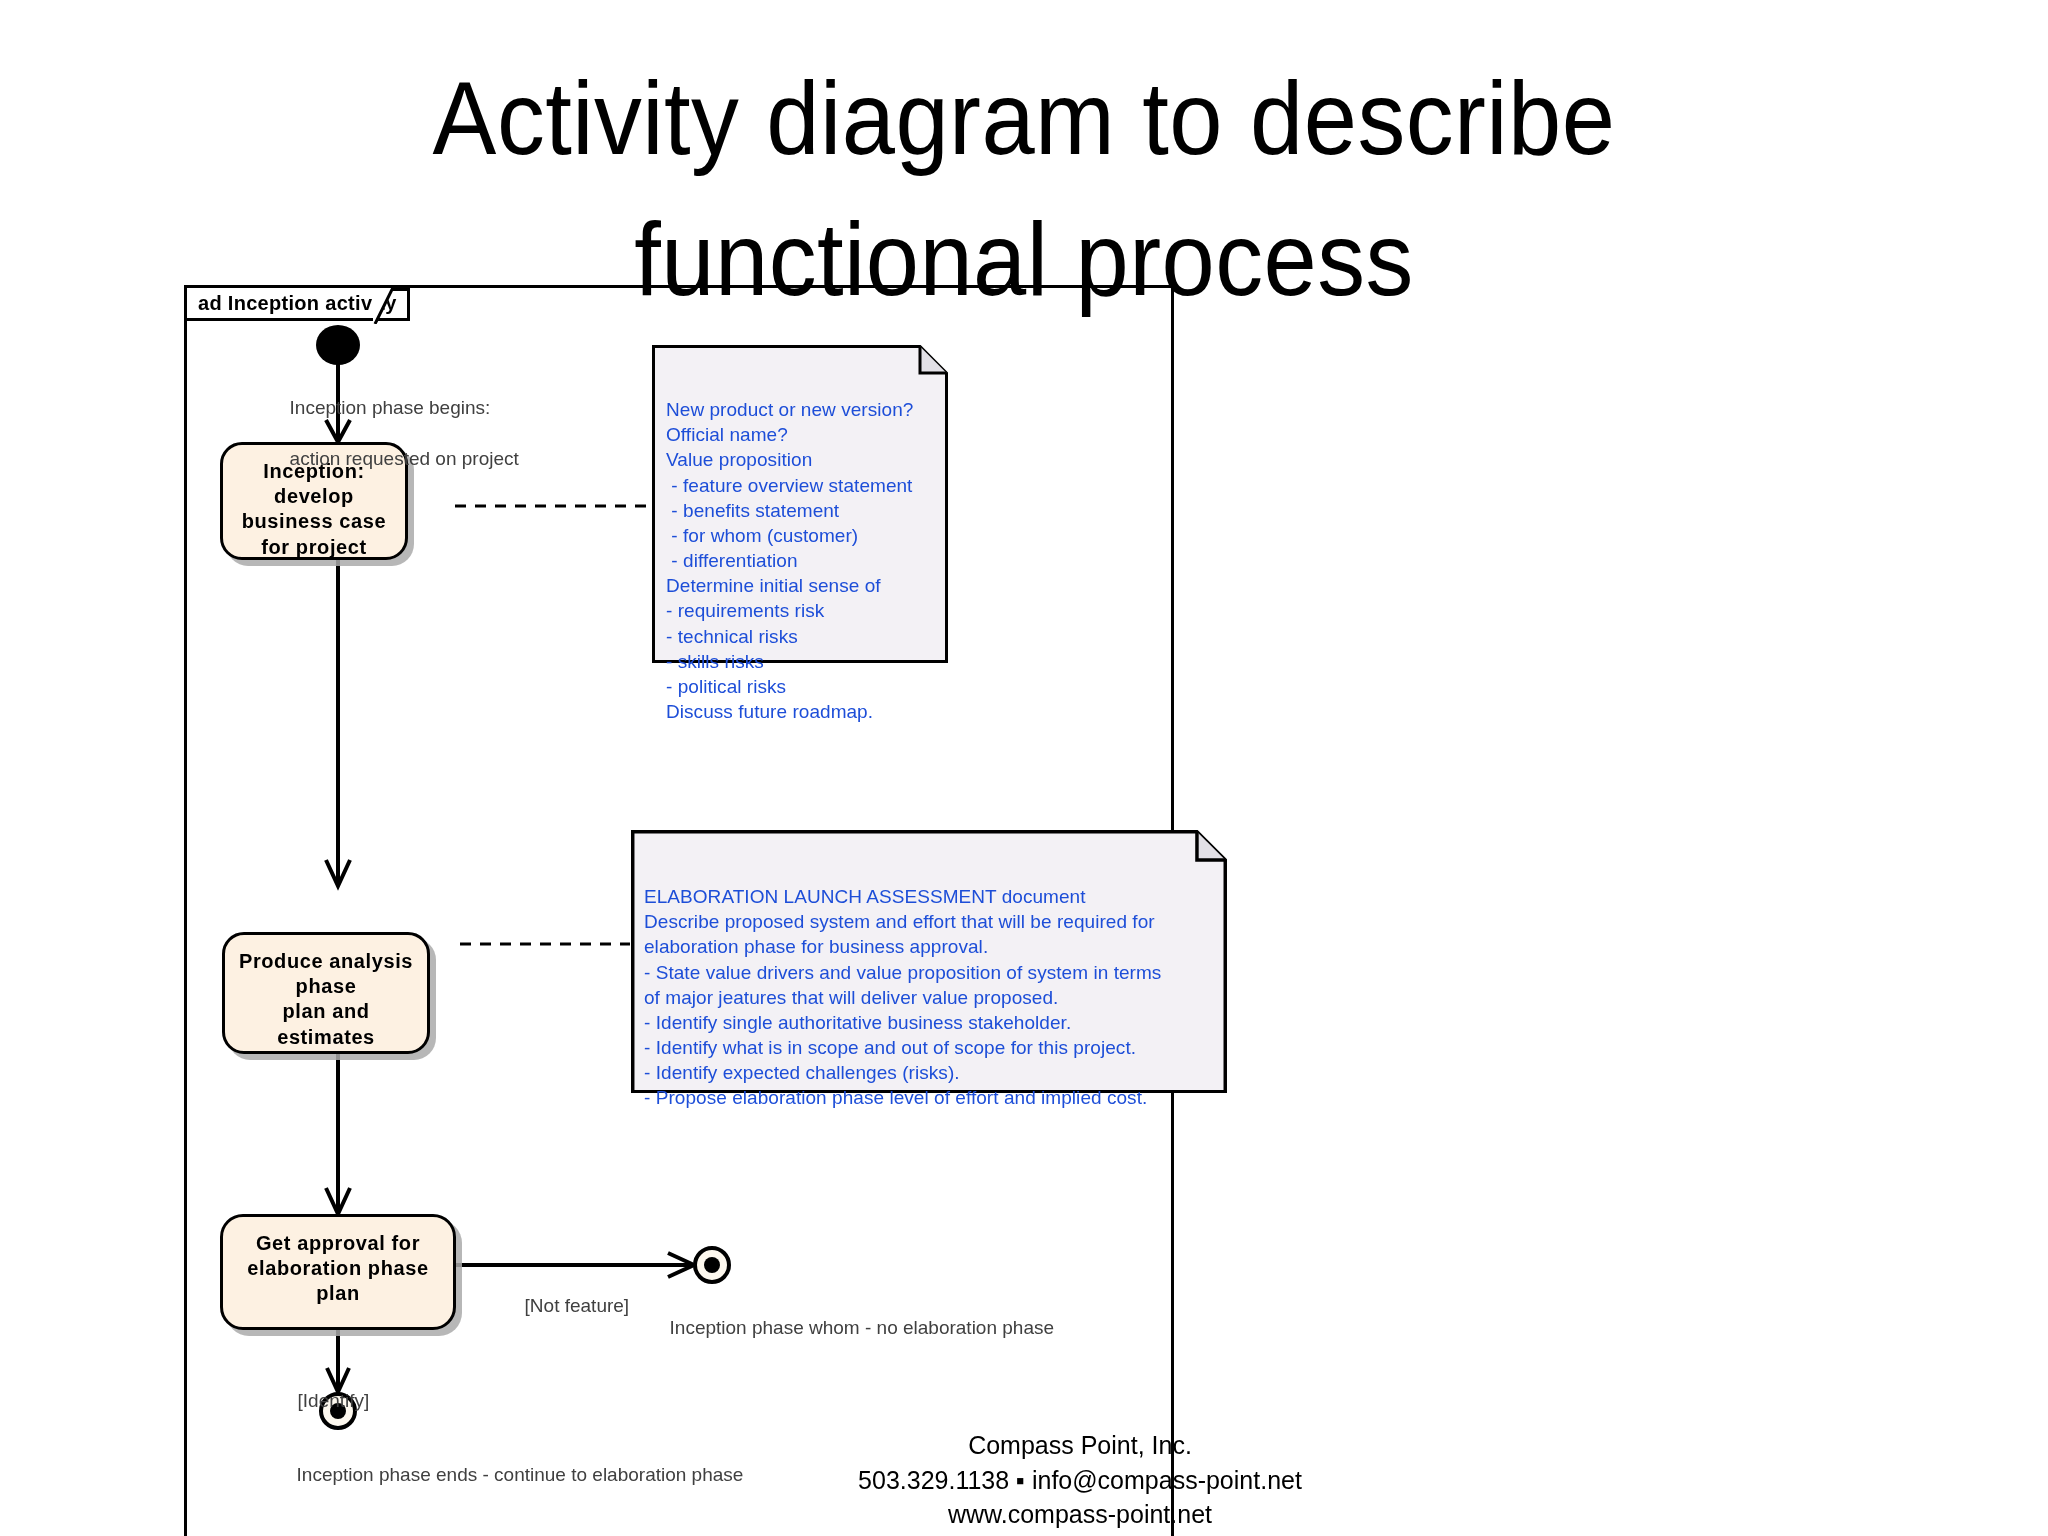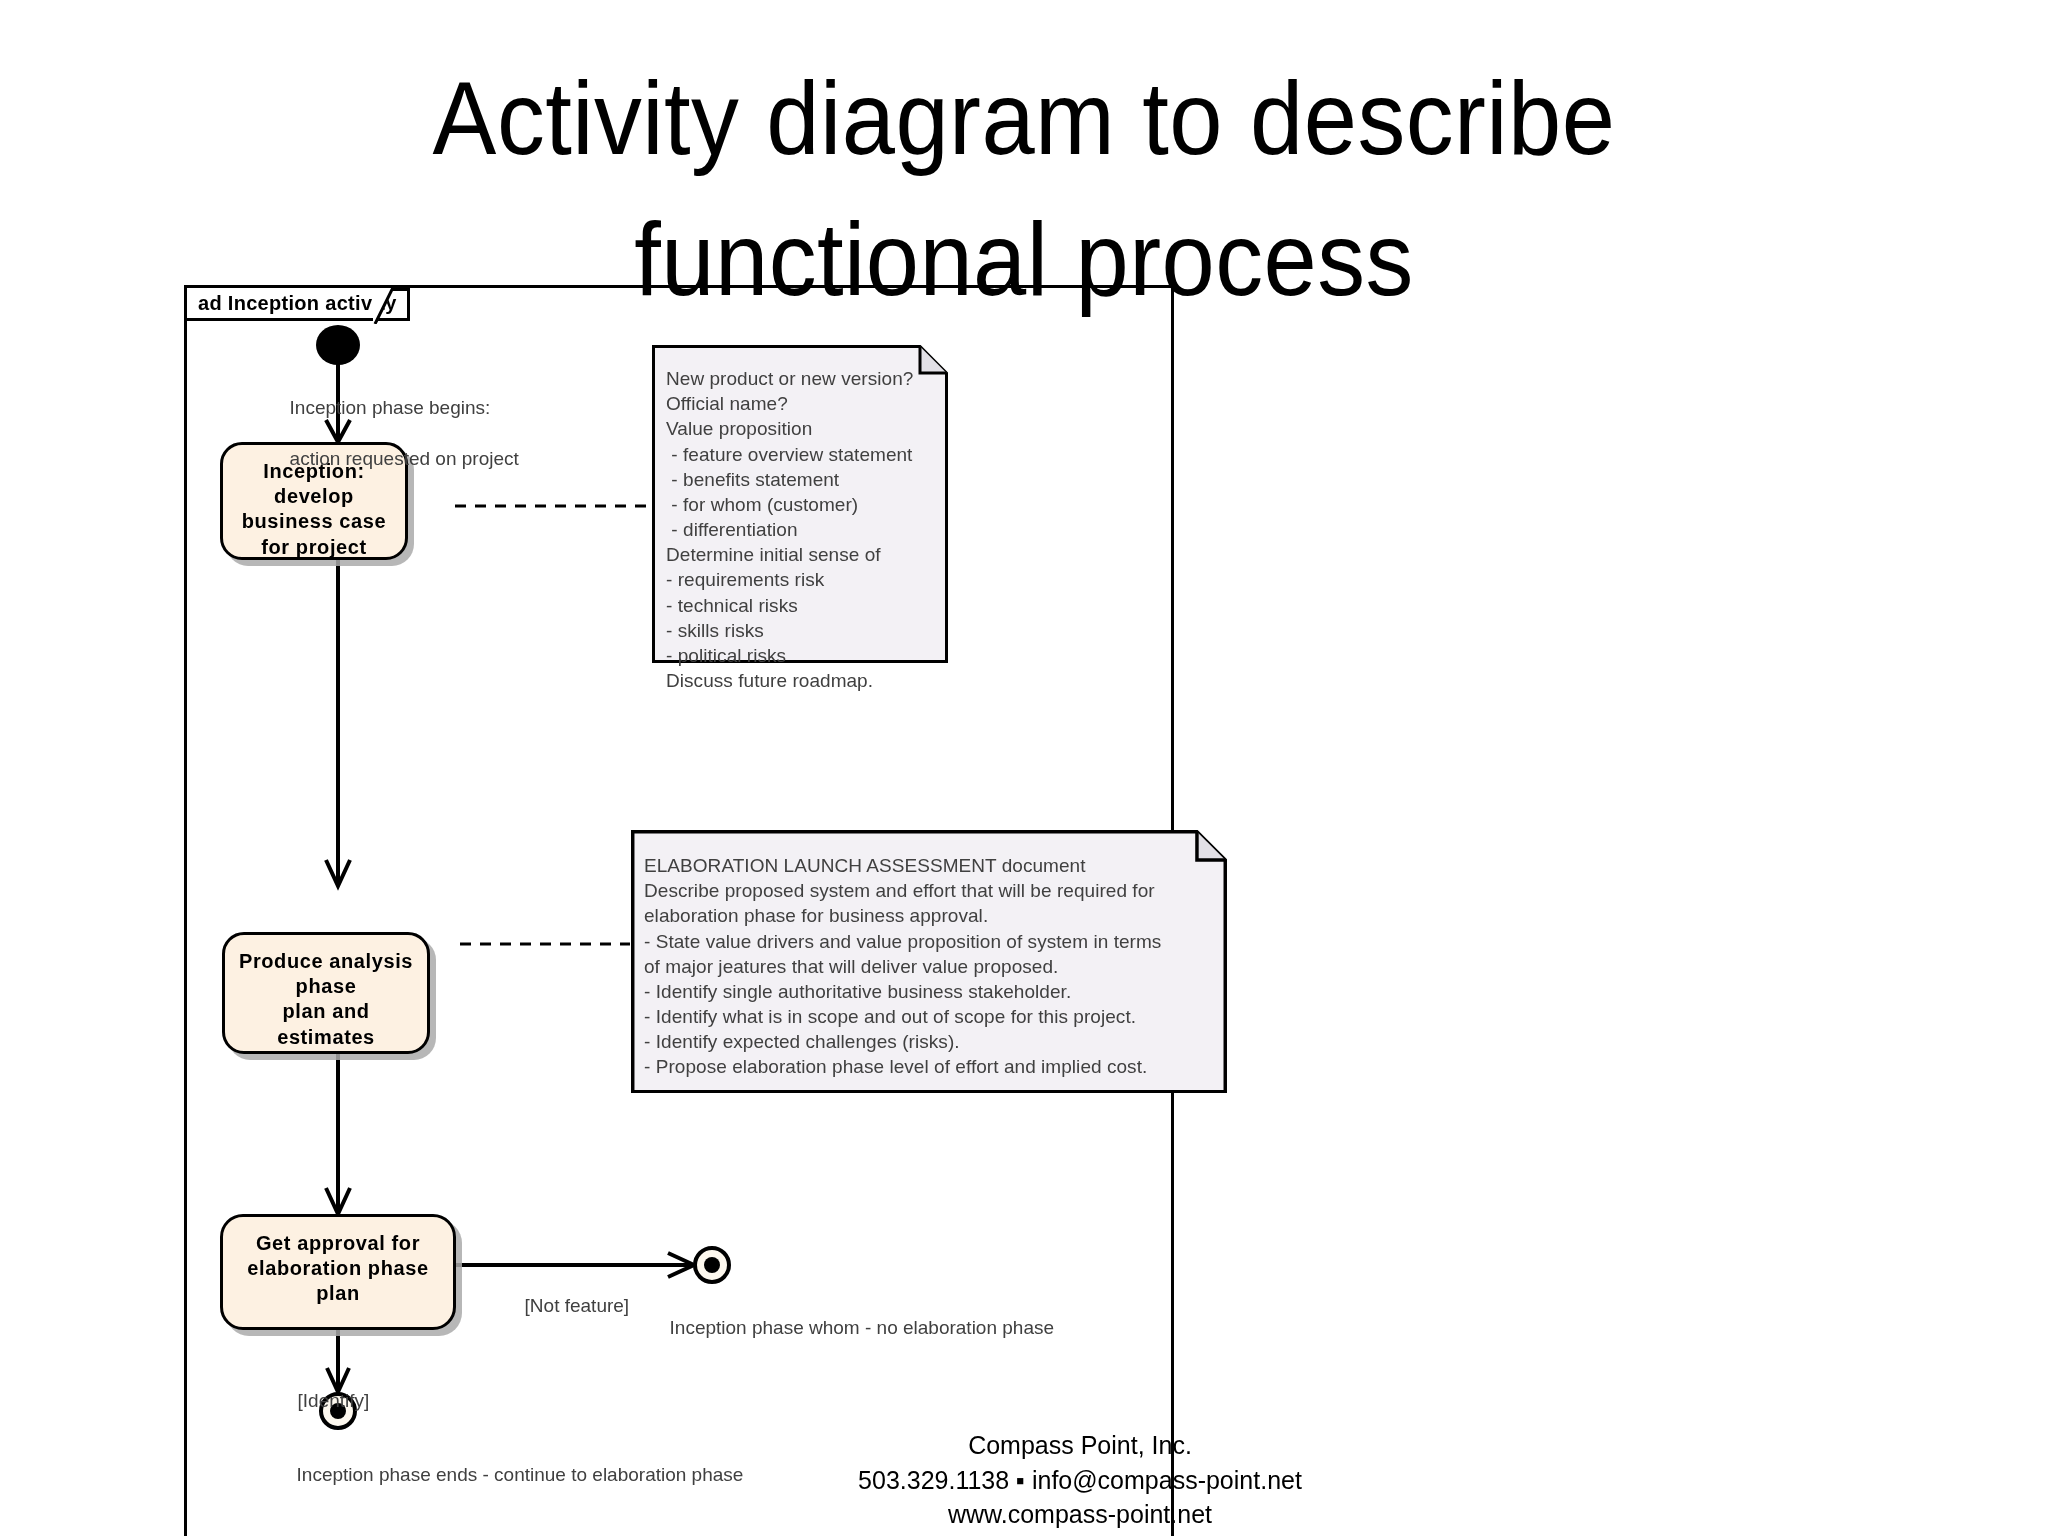--- a/index.html
+++ b/index.html
@@ -122,23 +122,24 @@
   .note-body {
     position: absolute;
     inset: 0;
     z-index: 1;
   }
   .note-text {
     position: absolute;
     z-index: 2;
     font-size: 19px;
     line-height: 1.325;
-    color: #404040;
+    color: #1d4ed8;
     white-space: pre;
     letter-spacing: 0.05px;
+    margin-top: 31px;
   }
 
   
   .diagram-text {
     position: absolute;
     font-size: 19px;
     line-height: 1.33;
     color: #404040;
     white-space: pre;
     z-index: 7;

